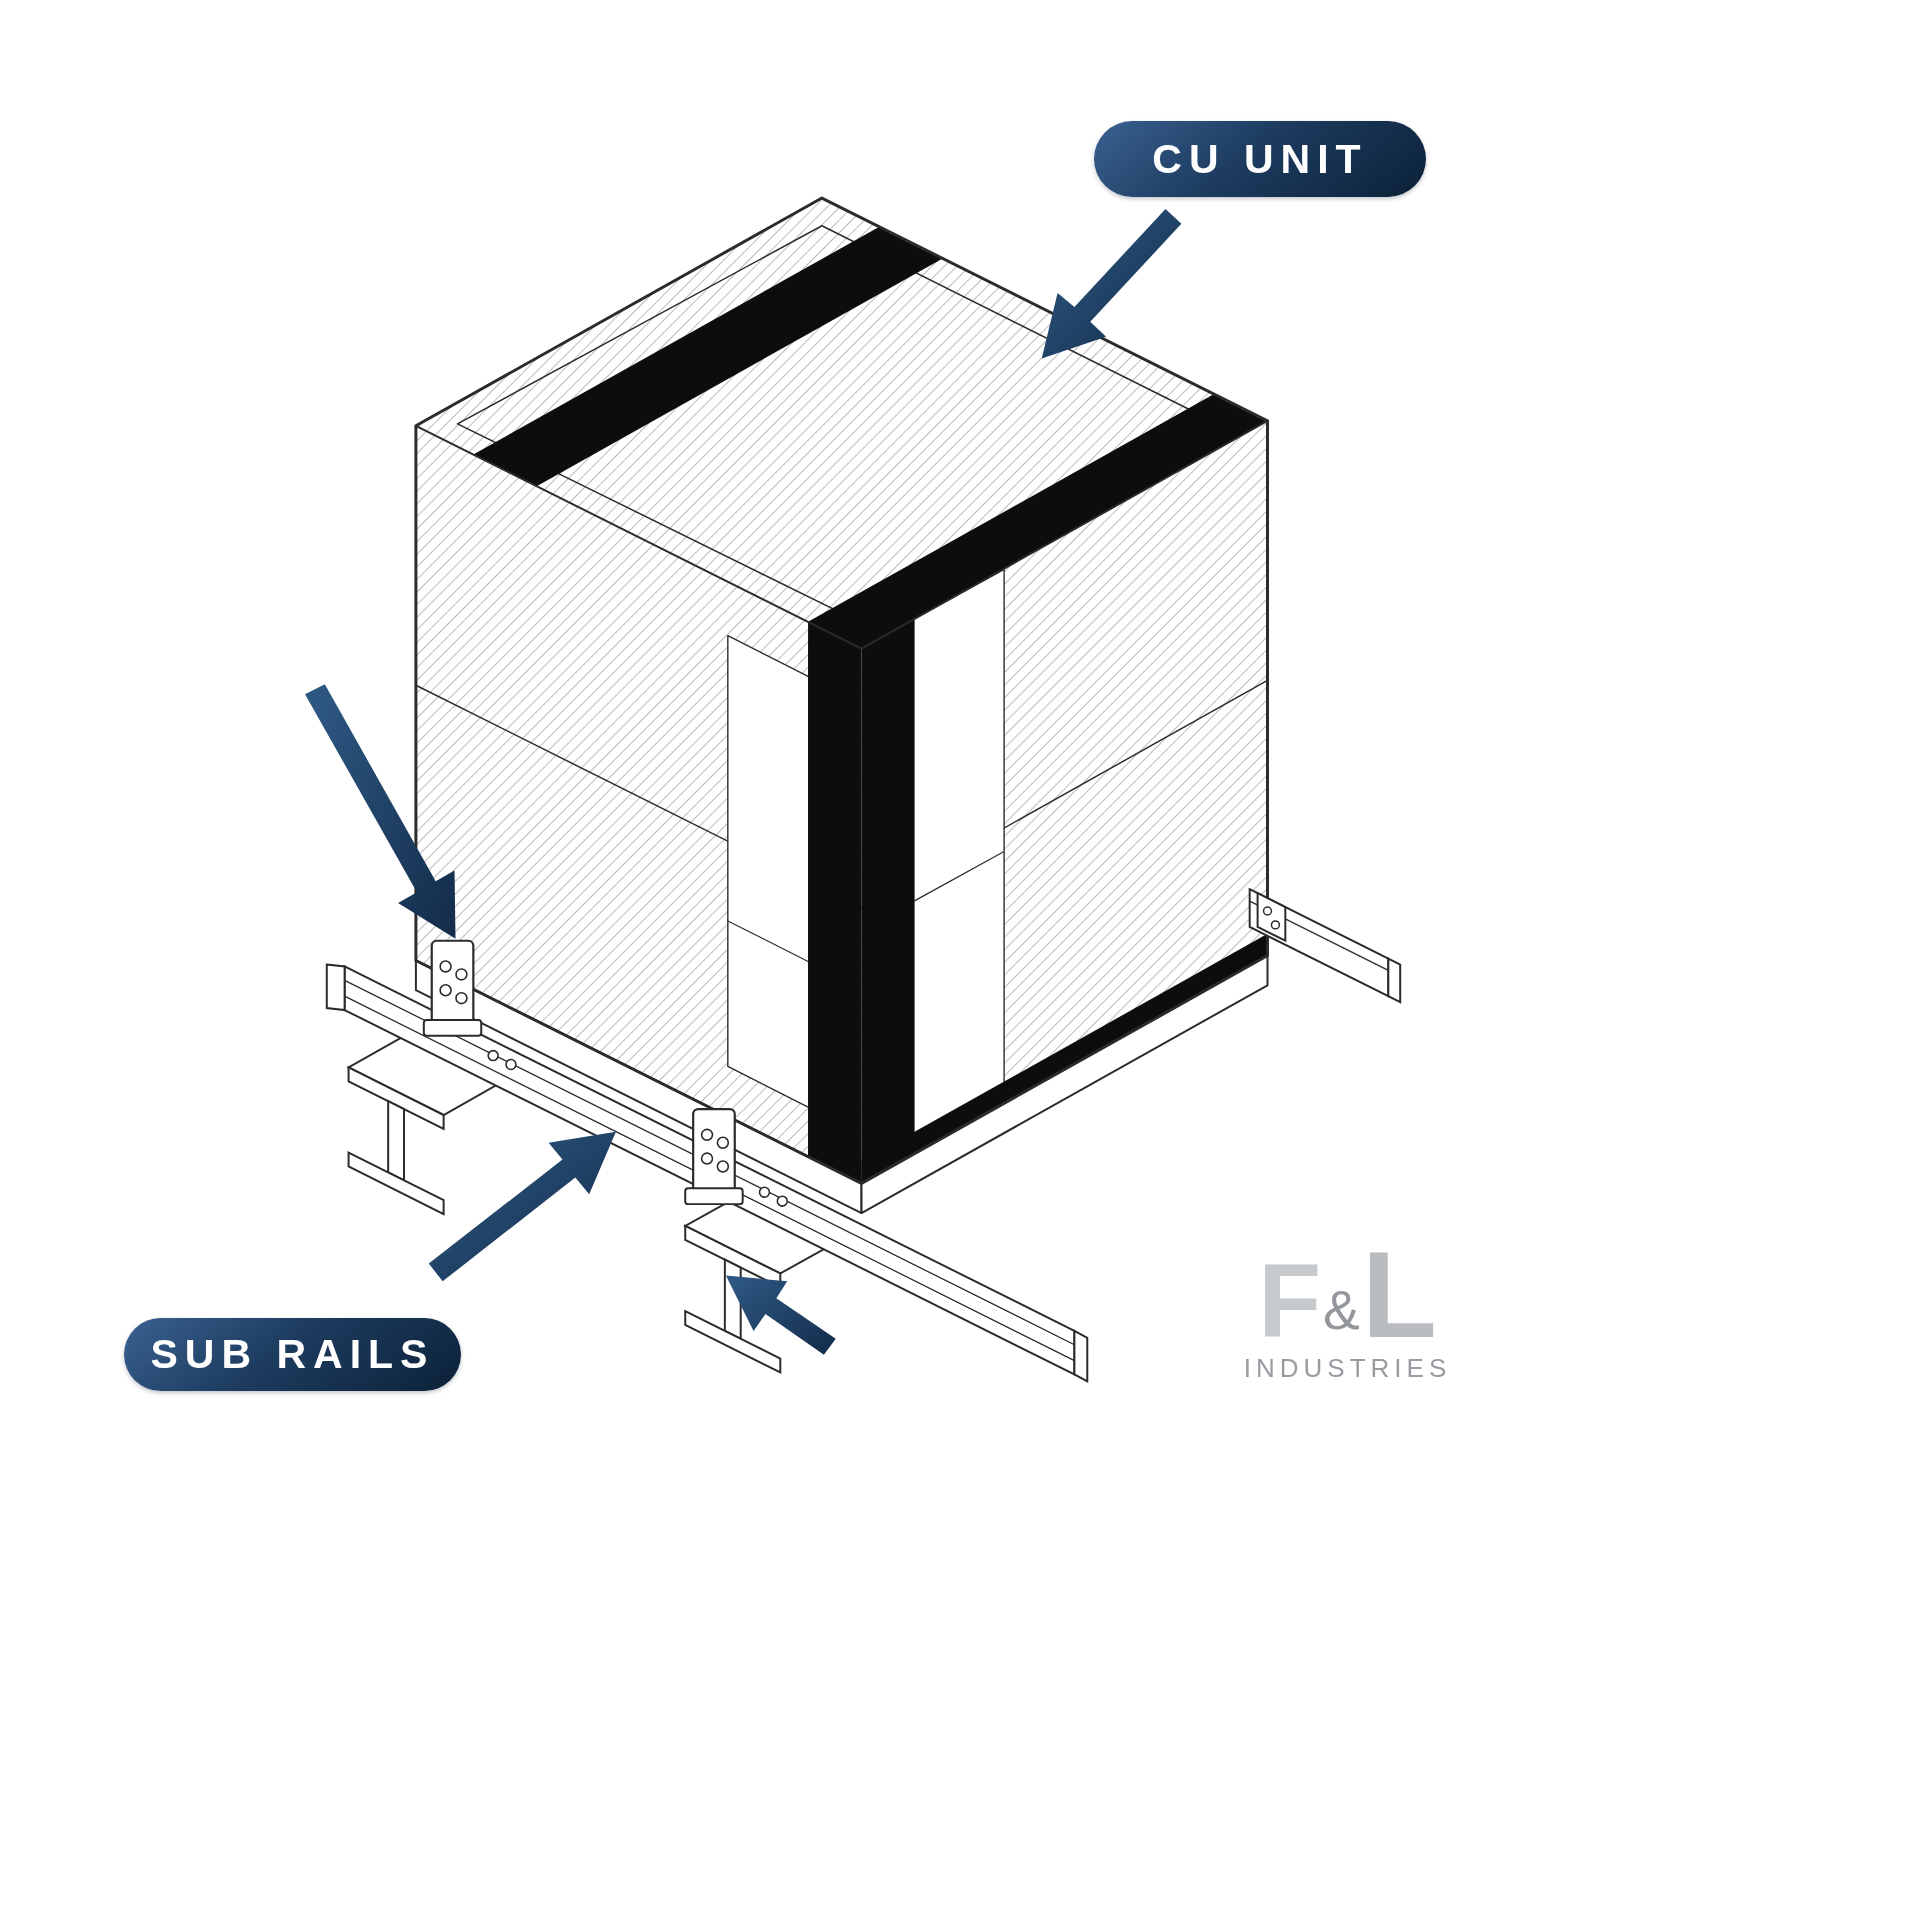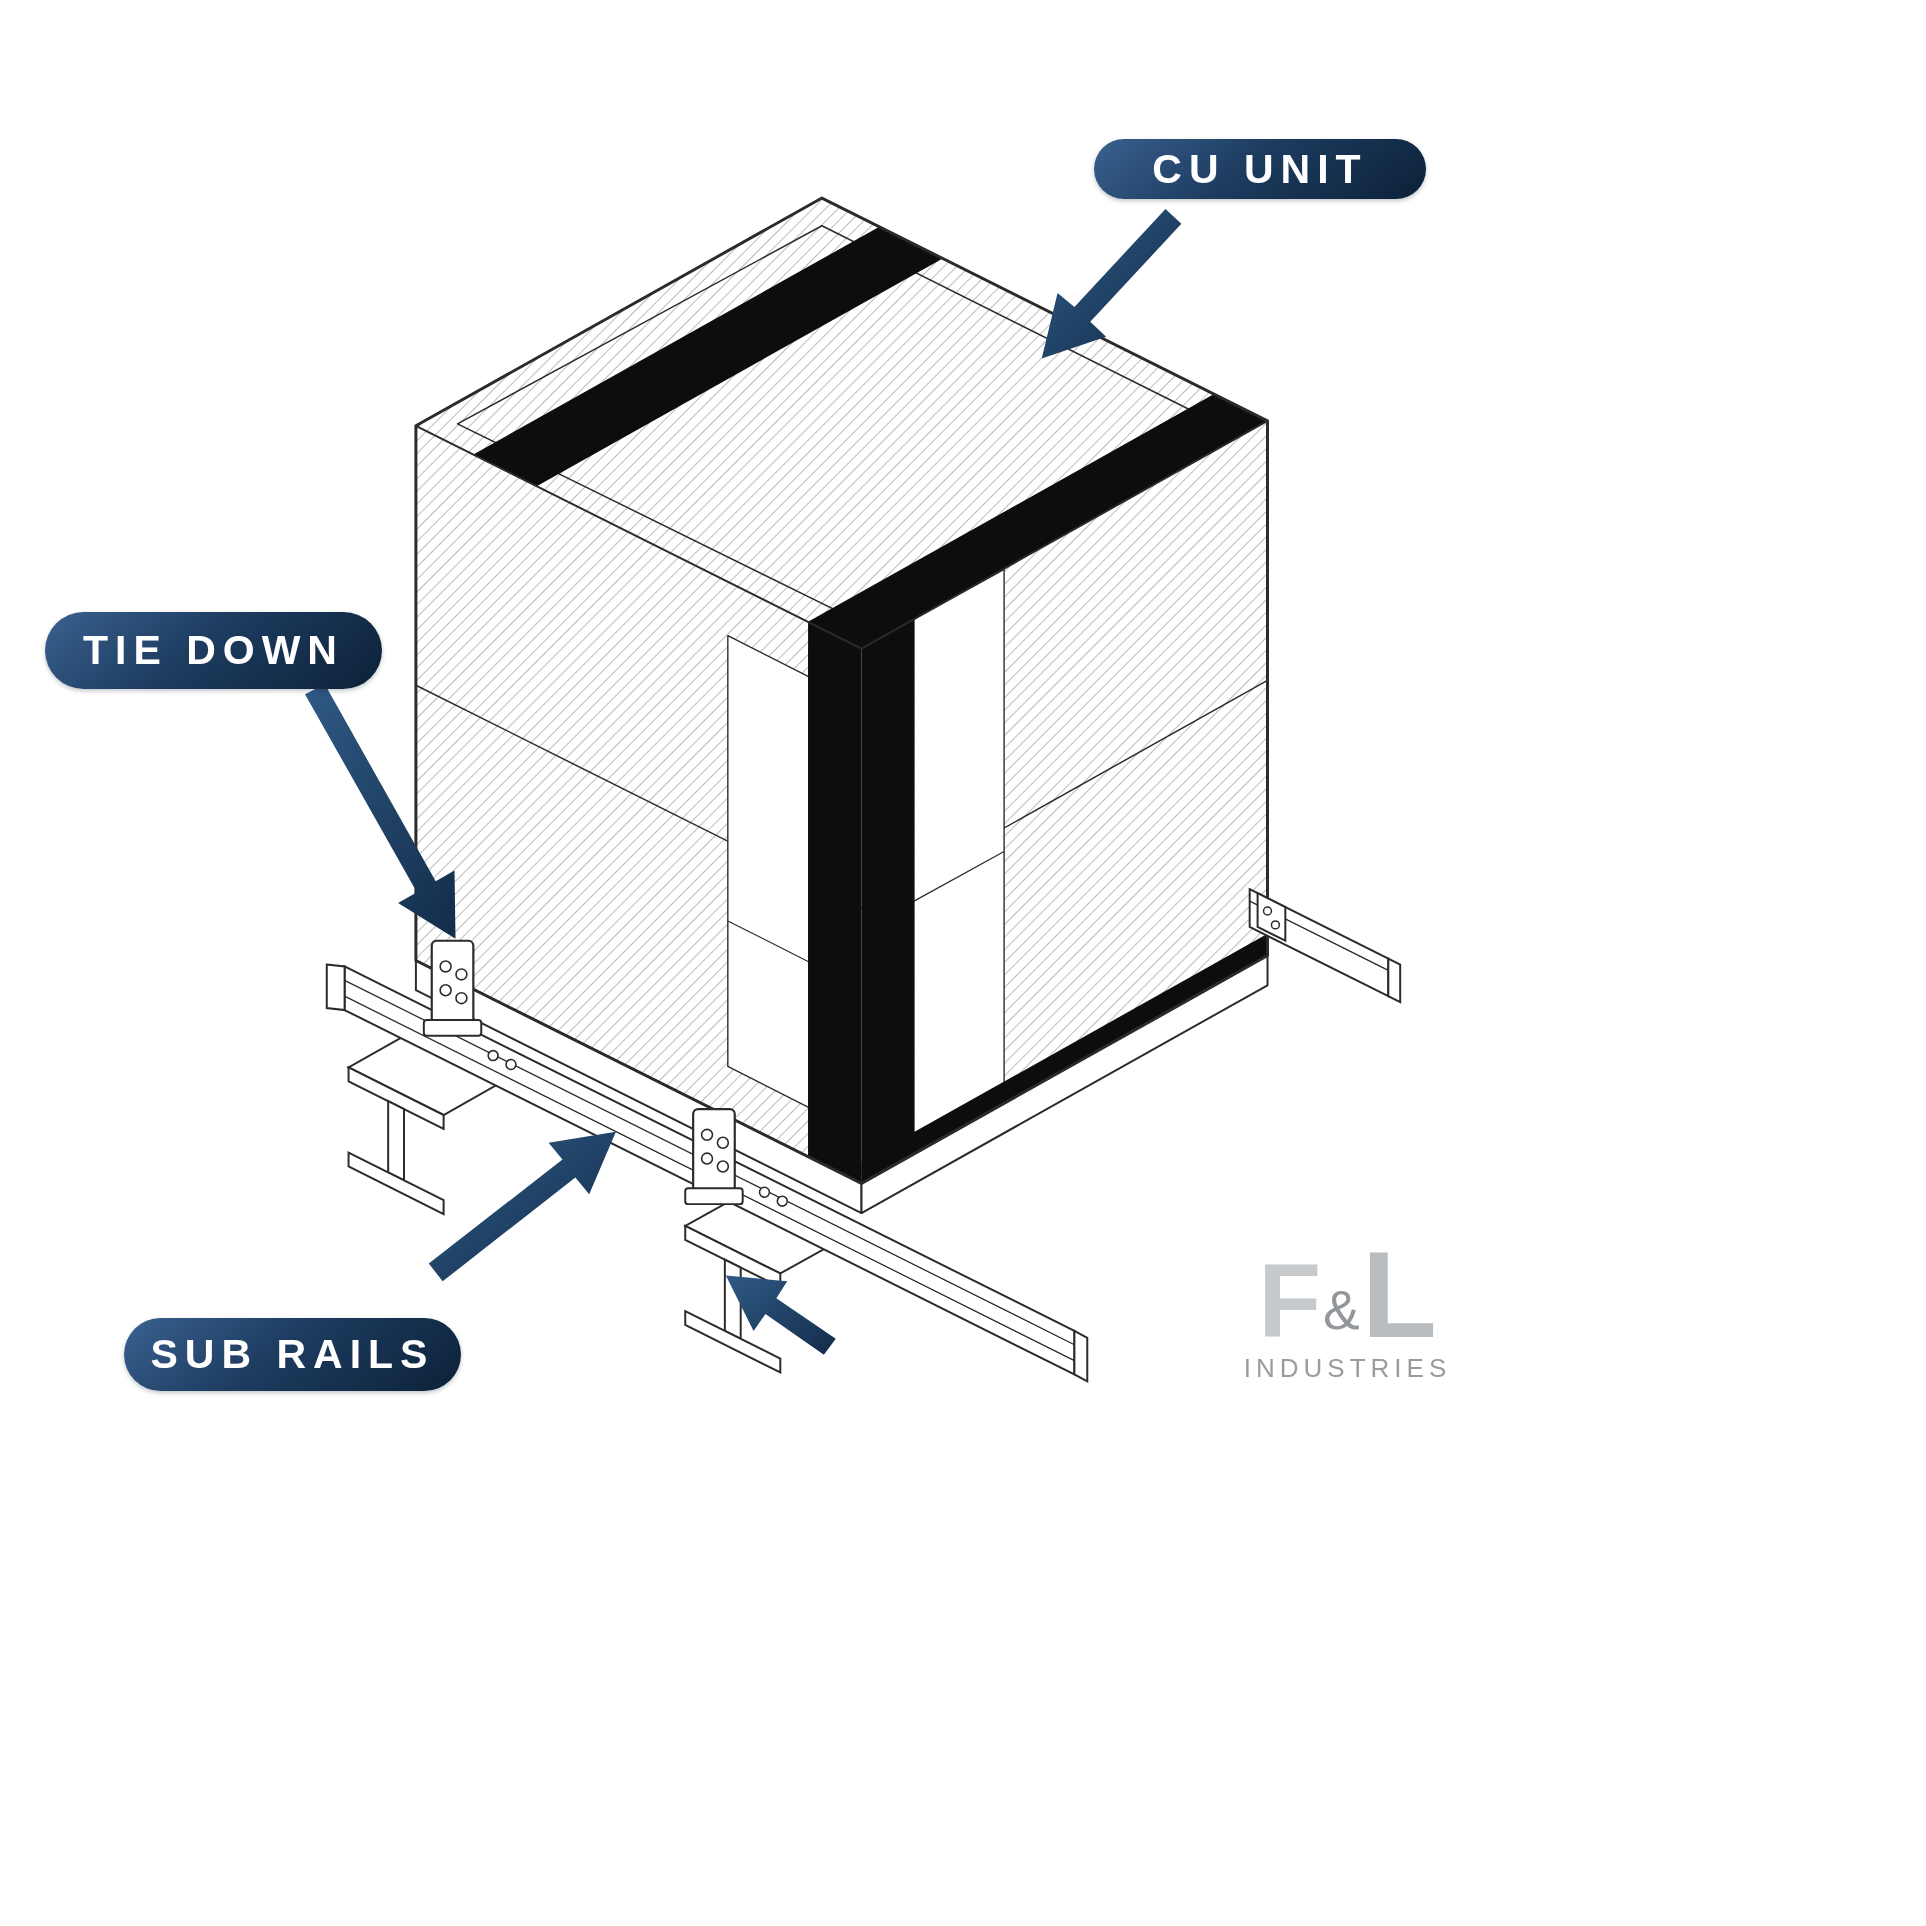--- a/index.html
+++ b/index.html
@@ -129,27 +129,24 @@
     </g>
 
     <g fill="url(#ag)">
       <polygon points="1177,211 1085,310 1068,296 1052,362 1117,340 1101,325 1193,226"></polygon>
       <polygon points="308,701 421,901 402,912 460,948 459,879 440,890 328,691"></polygon>
       <polygon points="447,1294 581,1189 595,1206 622,1143 554,1154 568,1171 433,1276"></polygon>
       <polygon points="844,1352 784,1311 795,1294 733,1288 761,1344 773,1327 832,1368"></polygon>
     </g>
   </svg>
 
-  <div class="pill" style="left:1094px;top:139px;width:332px;height:60px">
+  <div class="pill" style="left:1094px;top:121px;width:332px;height:76px">
     <span>CU UNIT</span>
   </div>
 
-  <div class="pill" style="left:45px;top:612px;width:337px;height:77px">
-    <span>TIE DOWN</span>
-  </div>
 
   <div class="pill" style="left:124px;top:1318px;width:337px;height:73px">
     <span>SUB RAILS</span>
   </div>
 
 
   <div class="logo">
     <div class="logo-row">
       <span class="logo-f">F</span>
       <span class="logo-amp">&amp;</span>

